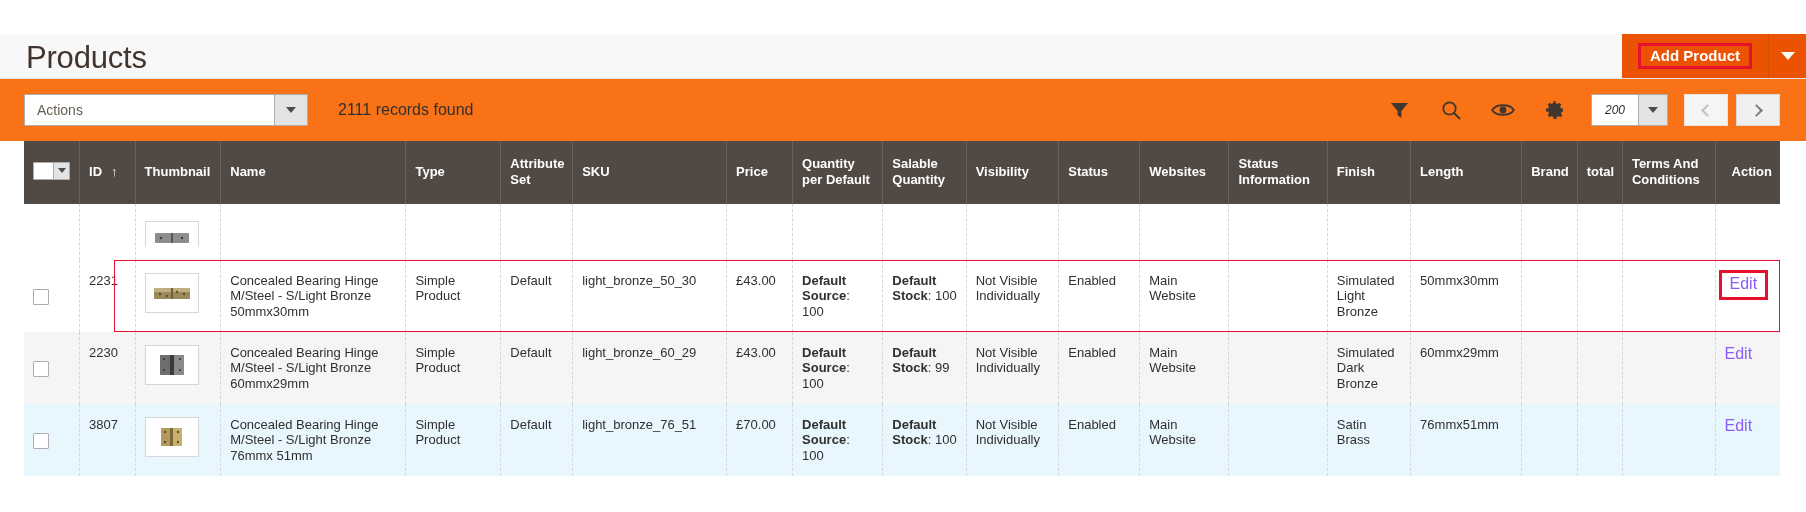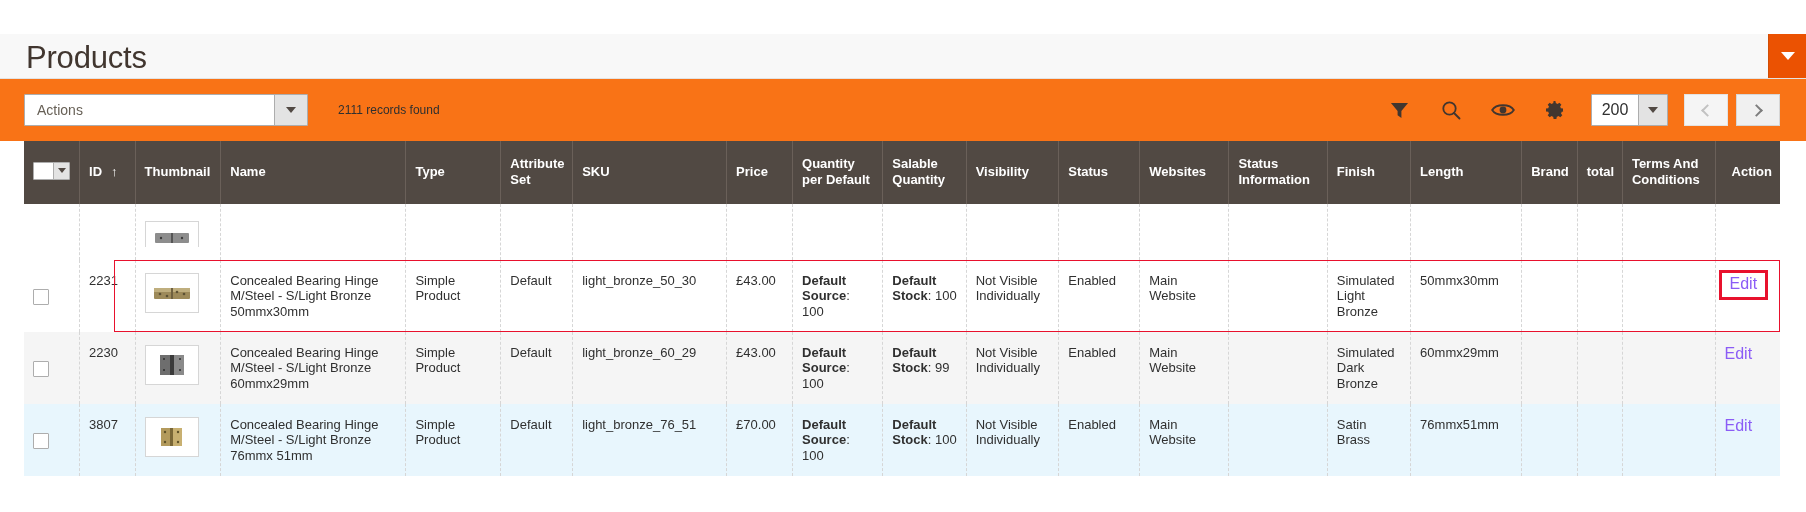--- a/index.html
+++ b/index.html
@@ -104,21 +104,21 @@
     justify-content: center;
   }
   .caret-dark {
     width: 0; height: 0;
     border-left: 5px solid transparent;
     border-right: 5px solid transparent;
     border-top: 6px solid #514943;
   }
   .records-found {
     margin-left: 30px;
-    font-size: 12px;
+    font-size: 16px;
     color: #303030;
   }
 
   .toolbar-right {
     margin-left: auto;
     display: flex;
     align-items: center;
     gap: 0;
   }
   .tool-icon {
@@ -137,22 +137,23 @@
     height: 32px;
     border: 1px solid #adadad;
     border-radius: 1px;
     background: #ffffff;
   }
   .per-page .value {
     width: 46px;
     display: flex;
     align-items: center;
     justify-content: center;
-    font-size: 16px;
+    font-size: 12px;
     color: #303030;
+    font-style: italic;
   }
   .per-page .arrow-box {
     width: 29px;
     background: #e3e3e3;
     border-left: 1px solid #adadad;
     display: flex;
     align-items: center;
     justify-content: center;
   }
   .pager {
@@ -302,20 +303,23 @@
     z-index: 5;
   }
 </style>
 </head>
 <body>
 
 <div class="page-header">
   <div class="page-title">Products</div>
 
   <div class="add-product-wrap">
+    <div class="add-product-btn">
+      <span class="add-product-label">Add Product</span>
+    </div>
     <div class="add-product-split">
       <span class="caret-white"></span>
     </div>
   </div>
 </div>
 
 <div class="toolbar">
 
   <div class="actions-select">
     <div class="label">Actions</div>

